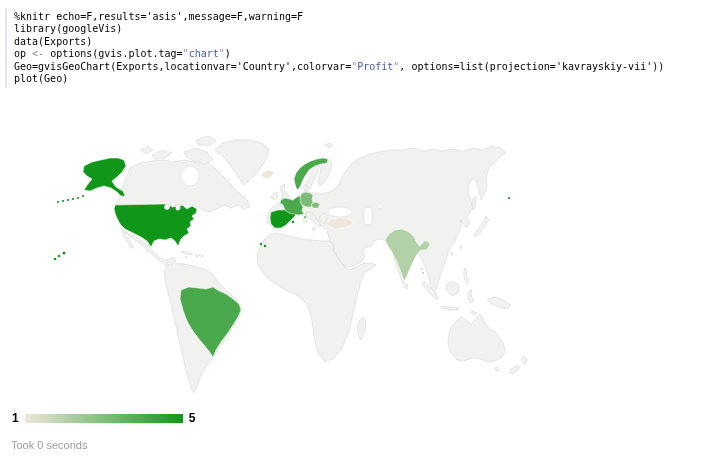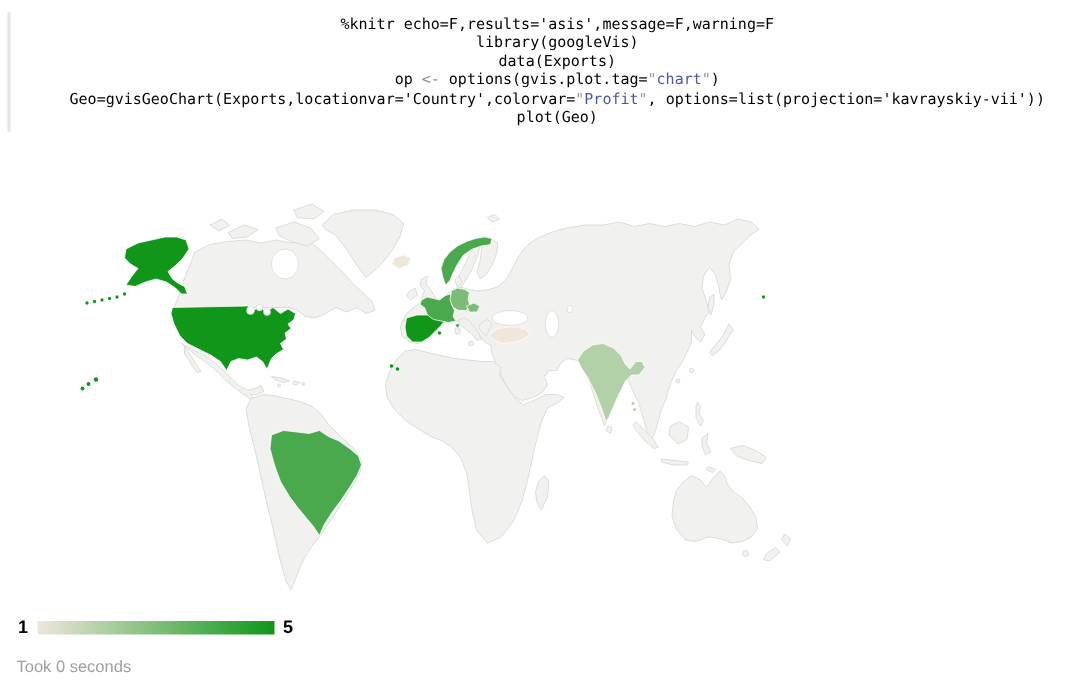--- a/index.html
+++ b/index.html
@@ -2,21 +2,21 @@
 <html style="--dataless: #f1f1ef; --border: #d8d8d5;"><head>
 <meta charset="utf-8">
 <style>
   html,body{margin:0;padding:0;background:#fff;}
   body{width:728px;height:463px;position:relative;overflow:hidden;
        font-family:"Liberation Sans",sans-serif;}
   .code-block{position:absolute;left:5px;top:8px;width:715px;
        border-left:2px solid #e2e6ec;padding:3px 0 3px 7px;
        font-family:"DejaVu Sans Mono",monospace;font-size:10px;line-height:12.4px;
        color:#000;white-space:pre;}
-  .code-line{height:12.4px;text-align:center;}
+  .code-line{height:12.4px;}
   .seg-plain{color:#000;}
   .seg-string{color:#4758ab;}
   .seg-quote{color:#9a9a9a;}
   .seg-operator{color:#858585;}
   svg.map{position:absolute;left:0;top:0;}
   .region{fill:var(--dataless,#f1f1ef);stroke:var(--border,#d8d8d5);
        stroke-width:.6;stroke-linejoin:round;}
   .country{stroke:#fff;stroke-width:.5;stroke-linejoin:round;}
   .water{fill:#fff;stroke:var(--border,#d8d8d5);stroke-width:.5;}
   .legend{position:absolute;left:12px;top:411px;display:flex;align-items:center;

